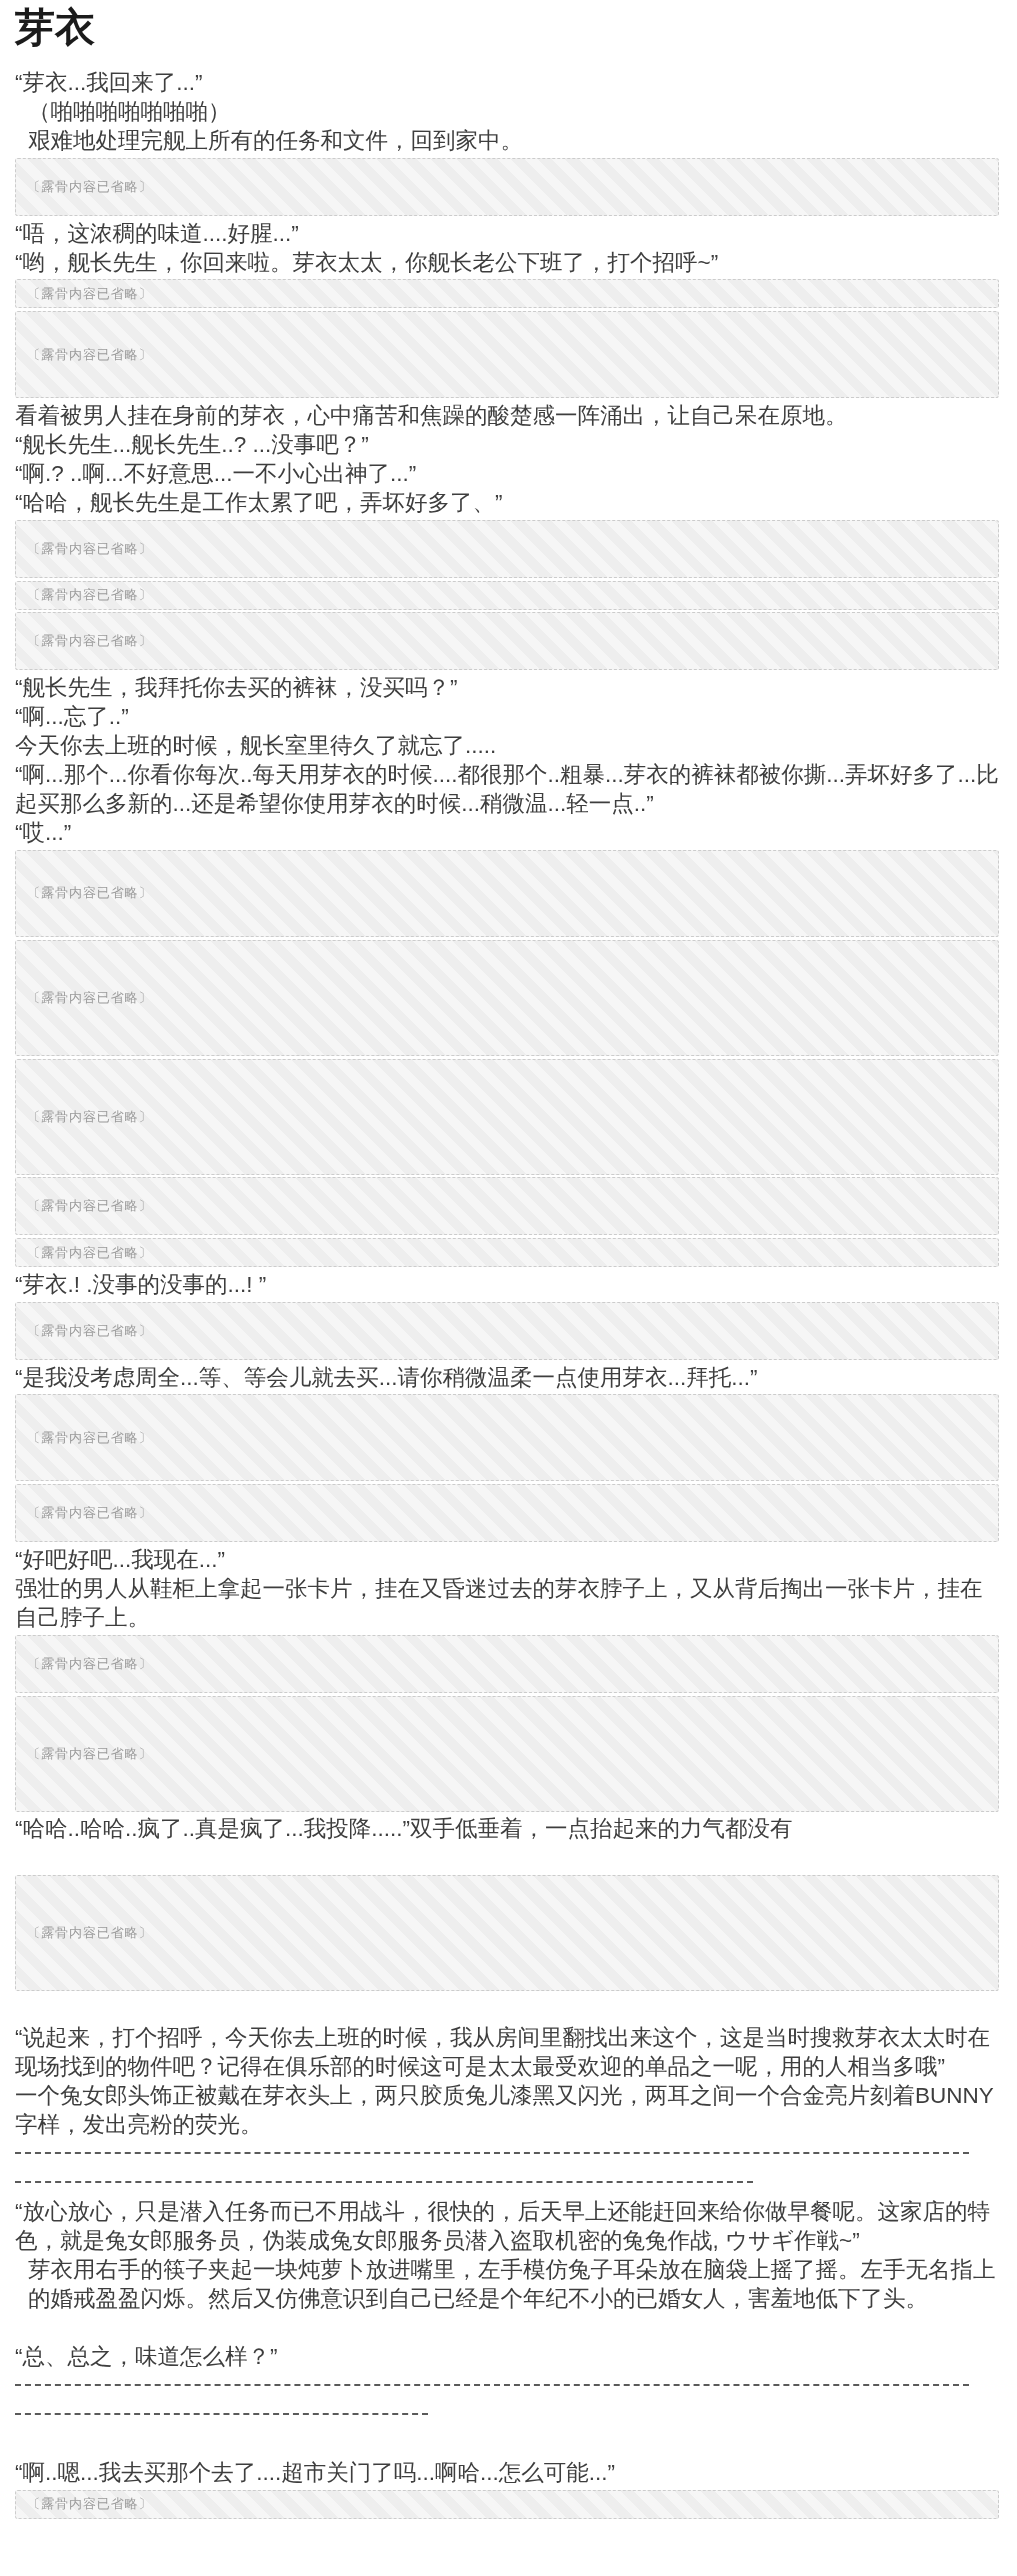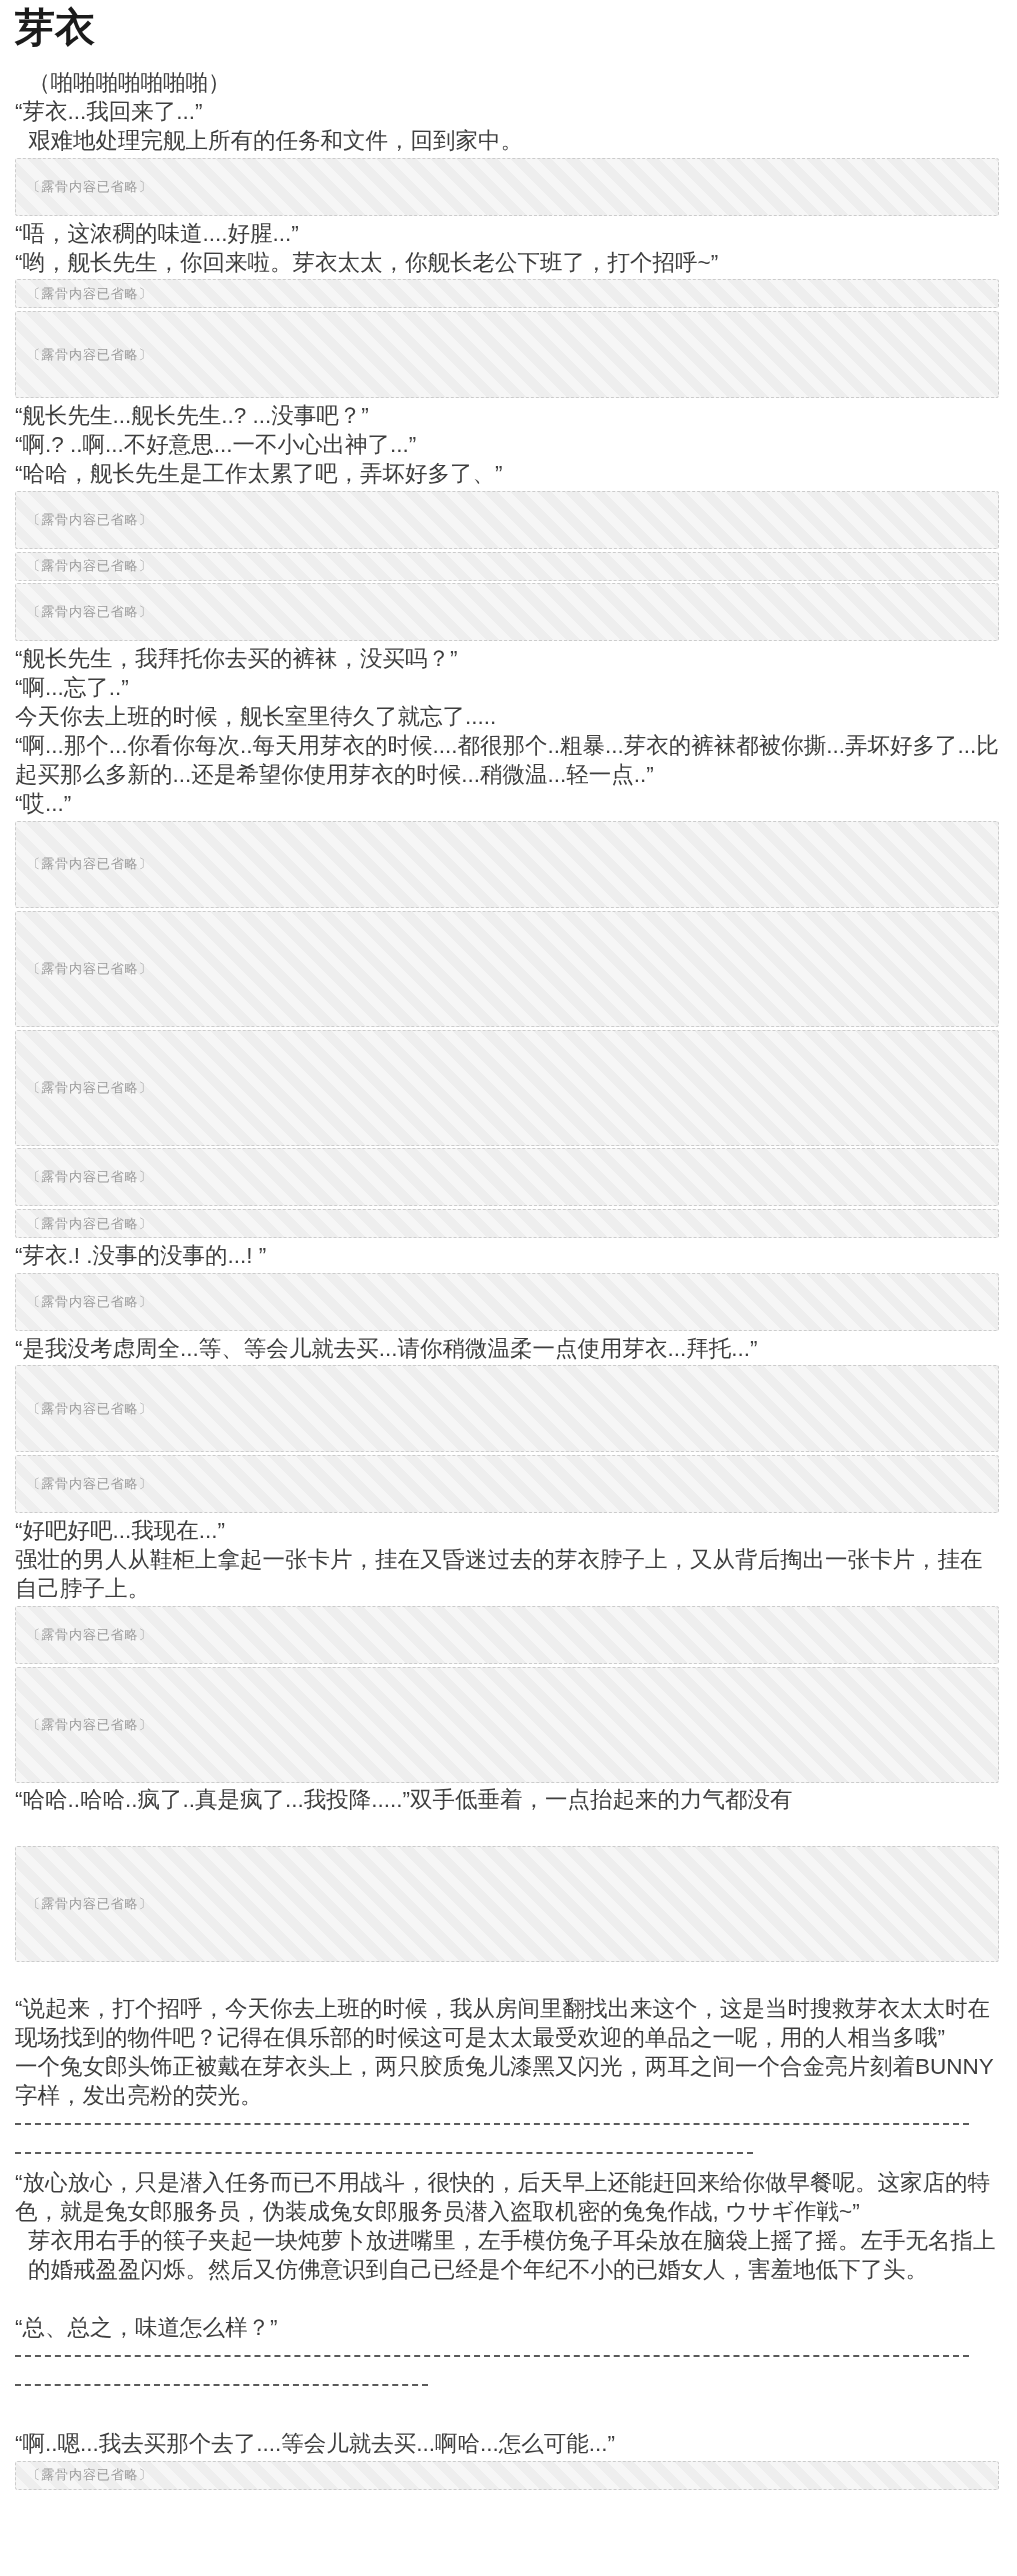--- a/index.html
+++ b/index.html
@@ -57,34 +57,35 @@
     letter-spacing: 0.9px;
     text-align: right;
   }
 </style>
 </head>
 <body>
 
 <div class="page">
   <h1 class="page-title">芽衣</h1>
   <div>
+      <p class="para">“芽衣...我回来了...”</p>
       <p class="para indent">（啪啪啪啪啪啪啪）</p>
-      <p class="para">“芽衣...我回来了...”</p>
       <p class="para indent">艰难地处理完舰上所有的任务和文件，回到家中。</p>
       <div class="redacted" style="min-height: 58px;">
         <span class="red-label">〔露骨内容已省略〕</span>
       </div>
       <p class="para">“唔，这浓稠的味道....好腥...”</p>
       <p class="para">“哟，舰长先生，你回来啦。芽衣太太，你舰长老公下班了，打个招呼~”</p>
       <div class="redacted" style="min-height: 29px;">
         <span class="red-label">〔露骨内容已省略〕</span>
       </div>
       <div class="redacted" style="min-height: 87px;">
         <span class="red-label">〔露骨内容已省略〕</span>
       </div>
+      <p class="para">看着被男人挂在身前的芽衣，心中痛苦和焦躁的酸楚感一阵涌出，让自己呆在原地。</p>
       <p class="para">“舰长先生...舰长先生..? ...没事吧？”</p>
       <p class="para">“啊.? ..啊...不好意思...一不小心出神了...”</p>
       <p class="para">“哈哈，舰长先生是工作太累了吧，弄坏好多了、”</p>
       <div class="redacted" style="min-height: 58px;">
         <span class="red-label">〔露骨内容已省略〕</span>
       </div>
       <div class="redacted" style="min-height: 29px;">
         <span class="red-label">〔露骨内容已省略〕</span>
       </div>
       <div class="redacted" style="min-height: 58px;">
@@ -147,19 +148,19 @@
       <p class="para indent">芽衣用右手的筷子夹起一块炖萝卜放进嘴里，左手模仿兔子耳朵放在脑袋上摇了摇。左手无名指上的婚戒盈盈闪烁。然后又仿佛意识到自己已经是个年纪不小的已婚女人，害羞地低下了头。</p>
       <div class="blank-line" style="height: 29px;"></div>
       <p class="para">“总、总之，味道怎么样？”</p>
       <div class="sep-row">
         <div class="sep-line" style="width: 97%;"></div>
       </div>
       <div class="sep-row">
         <div class="sep-line" style="width: 42%;"></div>
       </div>
       <div class="blank-line" style="height: 29px;"></div>
-      <p class="para">“啊..嗯...我去买那个去了....等会儿就去买...啊哈...怎么可能...”</p>
+      <p class="para">“啊..嗯...我去买那个去了....超市关门了吗...啊哈...怎么可能...”</p>
       <div class="redacted" style="min-height: 29px;">
         <span class="red-label">〔露骨内容已省略〕</span>
       </div>
     </div>
 </div>
 
 
 </body></html>

